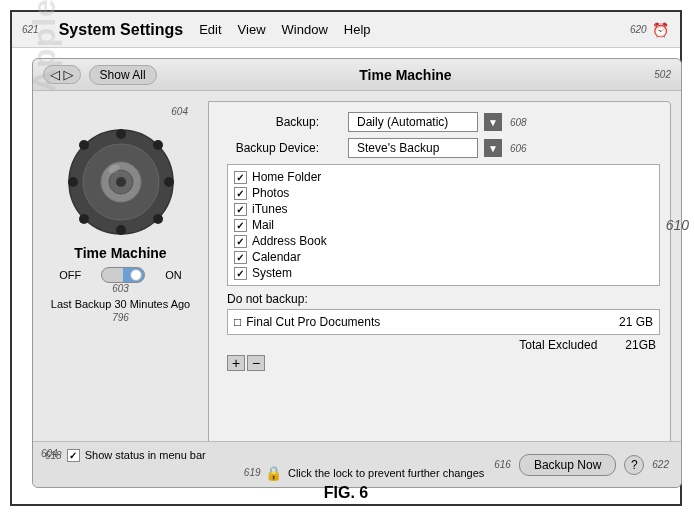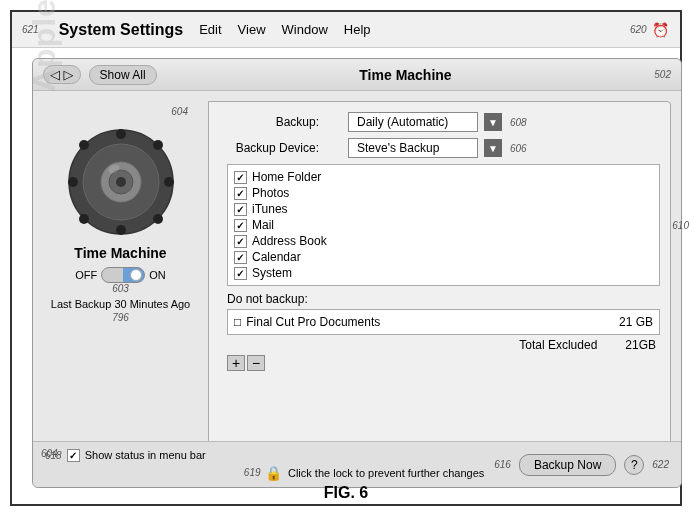--- a/index.html
+++ b/index.html
@@ -137,21 +137,21 @@
       margin: 10px 0 8px 0;
     }
     .time-machine-label {
       font-size: 14px;
       font-weight: bold;
       text-align: center;
     }
     .toggle-row {
       display: flex;
       align-items: center;
-      gap: 4px;
+      gap: 20px;
       margin-top: 6px;
       font-size: 11px;
     }
     .toggle-track {
       width: 44px;
       height: 16px;
       border: 1px solid #888;
       border-radius: 8px;
       background: linear-gradient(to right, #ccc 50%, #6a9fd8 50%);
       position: relative;
@@ -268,21 +268,21 @@
       background: #fff;
       margin-top: 2px;
       padding: 4px;
       position: relative;
     }
     .checkbox-list-ref {
       position: absolute;
       right: -30px;
       top: 50%;
       transform: translateY(-50%);
-      font-size: 10px;
+      font-size: 14px;
       color: #555;
     }
     .checkbox-item {
       display: flex;
       align-items: center;
       gap: 5px;
       font-size: 12px;
       padding: 1px 2px;
     }
     .checkbox-box {

